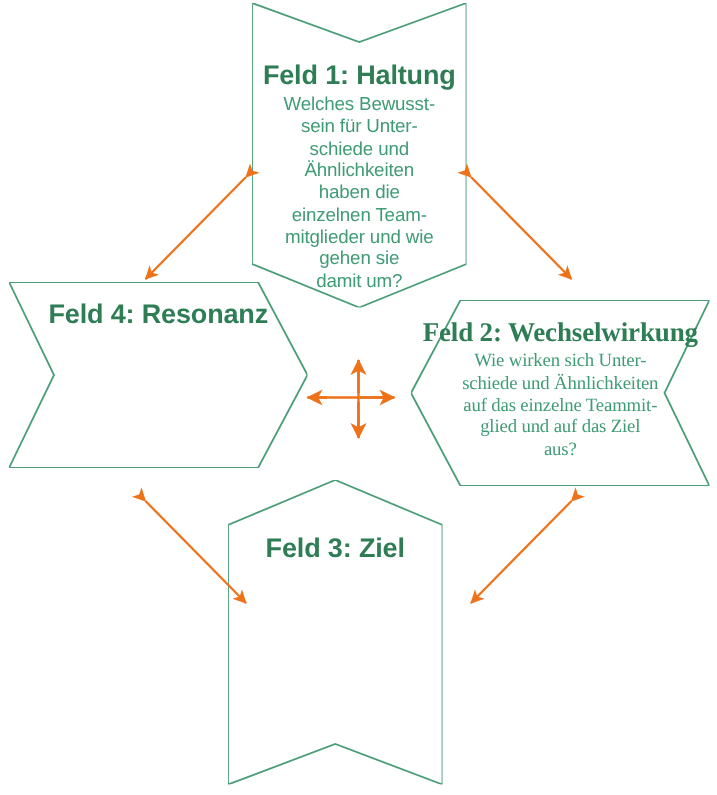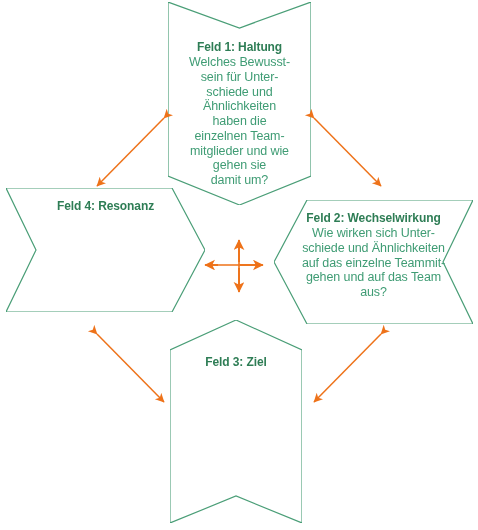--- a/index.html
+++ b/index.html
@@ -36,21 +36,21 @@
     text-align: center;
     line-height: 1.18;
     font-size: 12.5px;
     color: #3f9c74;
     letter-spacing: -0.1px;
   }
   .field-title {
     display: block;
     font-weight: bold;
     color: #2e7d55;
-    font-size: 12px;
+    font-size: 18px;
     margin-bottom: 1px;
   }
   .field-body {
     display: block;
     white-space: pre-line;
   }
   
   #field-top {
     left: 168px;
     top: 2px;
@@ -65,27 +65,28 @@
     width: 199px;
     height: 124px;
   }
   #field-left .field-text { top: 11px; }
   
   #field-right {
     left: 274px;
     top: 200px;
     width: 199px;
     height: 124px;
+    font-family: Liberation Serif, serif;
   }
   #field-right .field-text { top: 11px; }
   
   #field-bottom {
-    left: 170px;
+    left: 152px;
     top: 320px;
-    width: 132px;
+    width: 143px;
     height: 203px;
   }
   #field-bottom .field-text { top: 35px; }
 
   .arrow-layer {
     position: absolute;
     left: 0;
     top: 0;
     width: 478px;
     height: 530px;
@@ -126,21 +127,21 @@
 
   <div class="field" id="field-right">
     <svg class="outline" viewBox="0 0 199 124" preserveAspectRatio="none">
       <polygon points="33,0 0,62 33,124 199,124 169,62 199,0" fill="none" stroke="#4a9e77" stroke-width="1.2"></polygon>
     </svg>
     <div class="field-text">
       <span class="field-title">Feld 2: Wechselwirkung</span>
       <span class="field-body">Wie wirken sich Unter-
 schiede und Ähnlichkeiten
 auf das einzelne Teammit-
-gehen und auf das Team
+glied und auf das Ziel
 aus?</span>
     </div>
   </div>
 
   <div class="field" id="field-bottom">
     <svg class="outline" viewBox="0 0 143 203" preserveAspectRatio="none">
       <polygon points="0,30 71.5,0 143,30 143,203 71.5,176 0,203" fill="none" stroke="#4a9e77" stroke-width="1.2"></polygon>
     </svg>
     <div class="field-text">
       <span class="field-title">Feld 3: Ziel</span>

